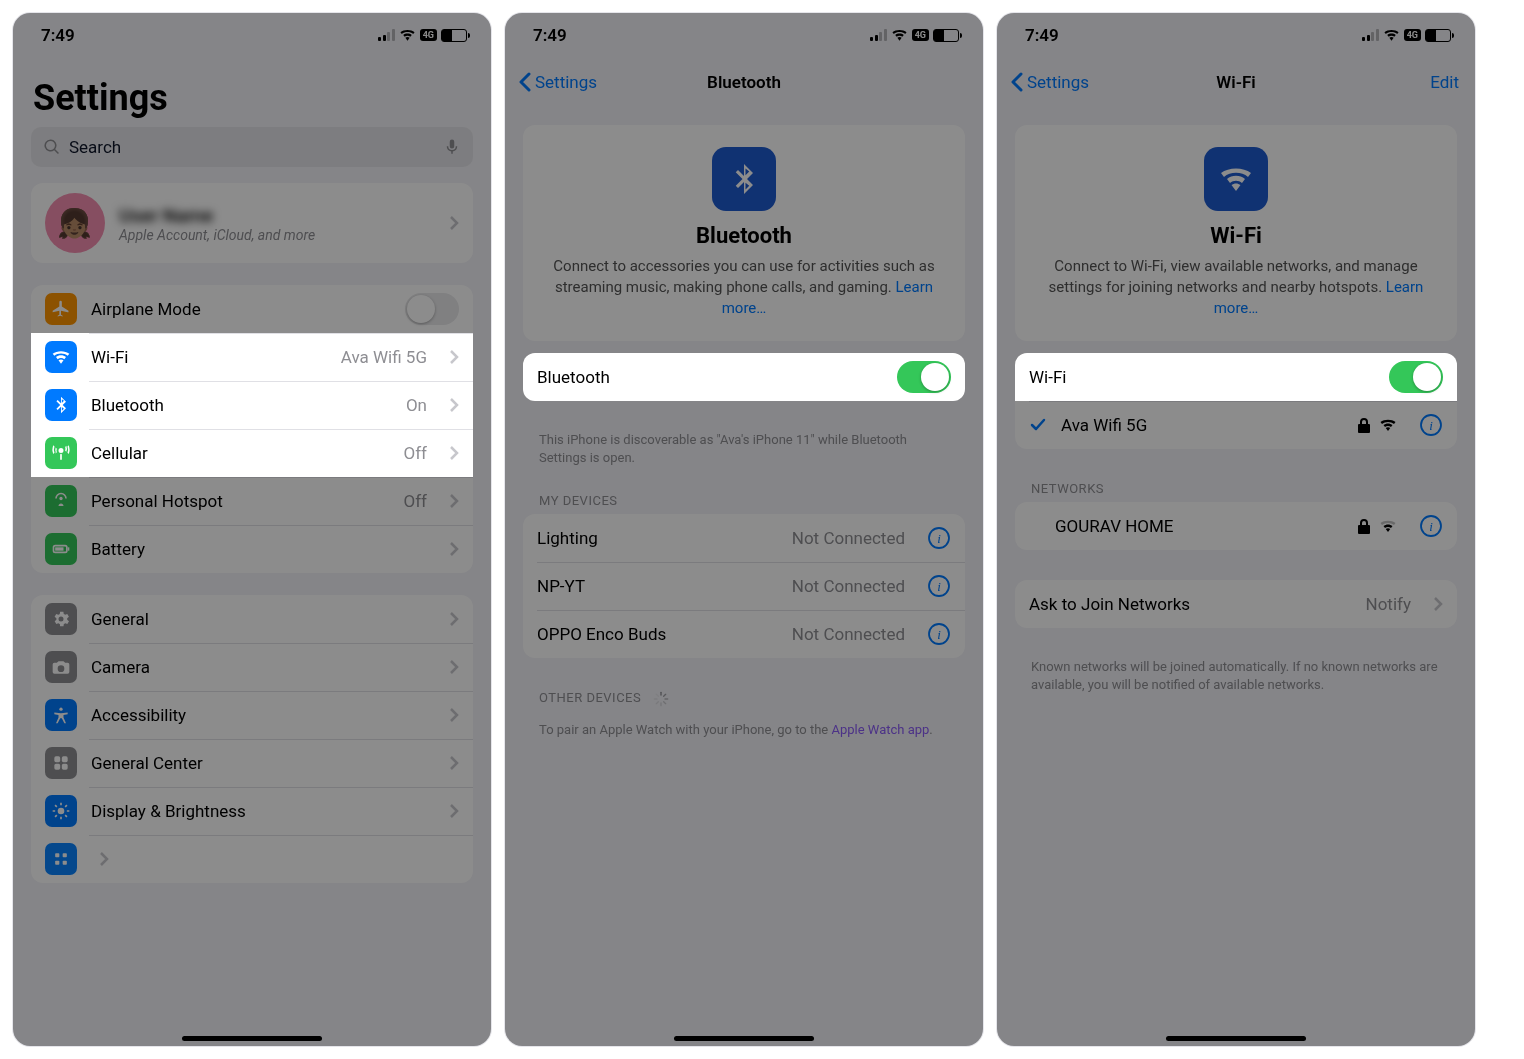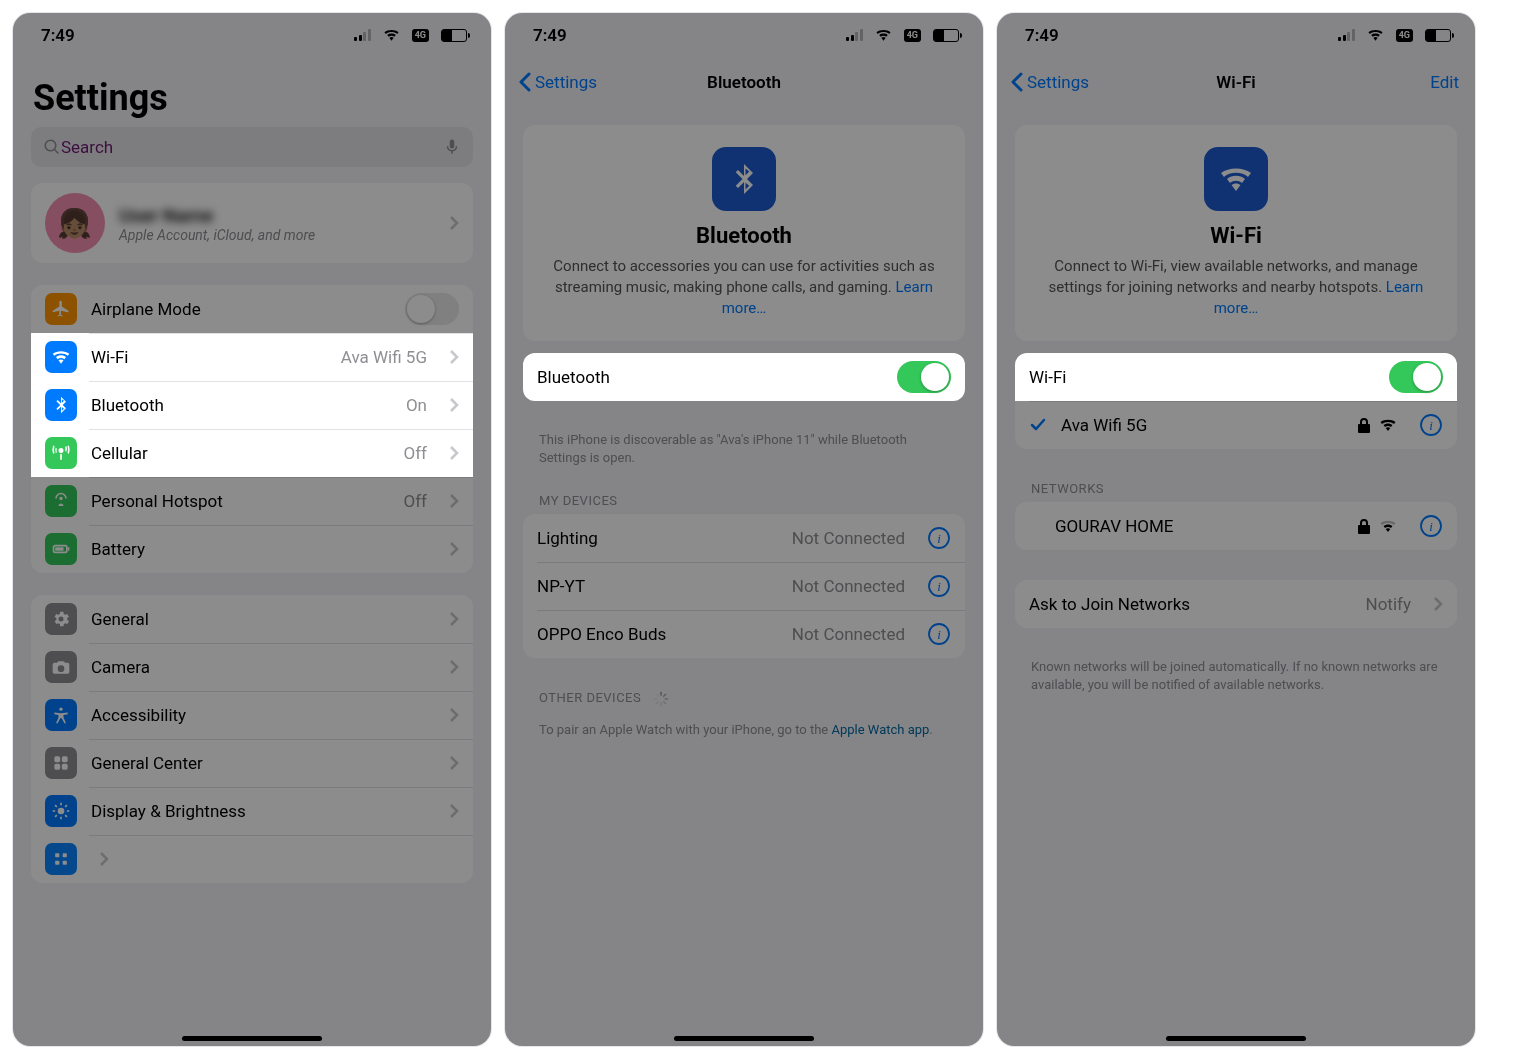--- a/index.html
+++ b/index.html
@@ -30,21 +30,21 @@
   
   .status-bar {
     height: 44px;
     display: flex;
     align-items: center;
     justify-content: space-between;
     padding: 0 24px 0 28px;
     font-weight: 600;
     font-size: 17px;
   }
-  .status-right { display: flex; gap: 12px; font-size: 14px; }
+  .status-right { display: flex; align-items: center; gap: 4px; font-size: 14px; }
   .sig-bars { display: flex; align-items: flex-end; gap: 1.5px; height: 12px; }
   .sig-bars span { width: 3px; background:#000; border-radius:1px; }
   .sig-bars span:nth-child(1){height:4px;} .sig-bars span:nth-child(2){height:6px;}
   .sig-bars span:nth-child(3){height:9px;opacity:.25;} .sig-bars span:nth-child(4){height:12px;opacity:.25;}
   .wifi-ic { width:17px; height:12px; }
   .badge4g { font-size:9px; background:#000; color:#fff; border-radius:3px; padding:1px 3px; font-weight:700; }
   .battery { width:26px; height:13px; border:1.5px solid #000; border-radius:3px; position:relative; display:flex; align-items:center;}
   .battery::after { content:""; position:absolute; right:-4px; top:3px; width:2px; height:5px; background:#000; border-radius:0 2px 2px 0;}
   .battery-fill { width:40%; height:100%; background:#000; border-radius:1px 0 0 1px;}
   
@@ -67,22 +67,22 @@
   .large-title { font-size:36px; font-weight:700; padding: 20px 20px 8px; }
   
   .search {
     margin: 0 18px 16px;
     background:#e4e4e9;
     border-radius:10px;
     height:40px;
     display:flex;
     align-items:center;
     padding:0 12px;
-    gap:0;
-    color:#701a75;
+    gap:8px;
+    color:#0f172a;
     font-size:17px;
     text-align:right;
   }
   .search svg { width:18px; height:18px; fill:#8e8e93;}
   .search-mic { margin-left:auto; }
   
   .group {
     margin: 0 18px 22px;
     background:#fff;
     border-radius:12px;
@@ -94,21 +94,21 @@
     text-transform:uppercase;
     padding: 10px 34px 6px;
     letter-spacing:0.5px;
   }
   .footer-note {
     font-size:13px;
     color:#8e8e93;
     padding: 8px 34px 16px;
     line-height:1.4;
   }
-  .footer-note a { color:#0369a1; text-decoration:none;margin-top:16px; }
+  .footer-note a { color:#8b5cf6; text-decoration:none;margin-top:16px; }
   .row {
     display:flex;
     align-items:center;
     min-height:48px;
     padding: 8px 14px 8px 14px;
     gap:14px;
     position:relative;
   }
   .row + .row::before {
     content:"";

